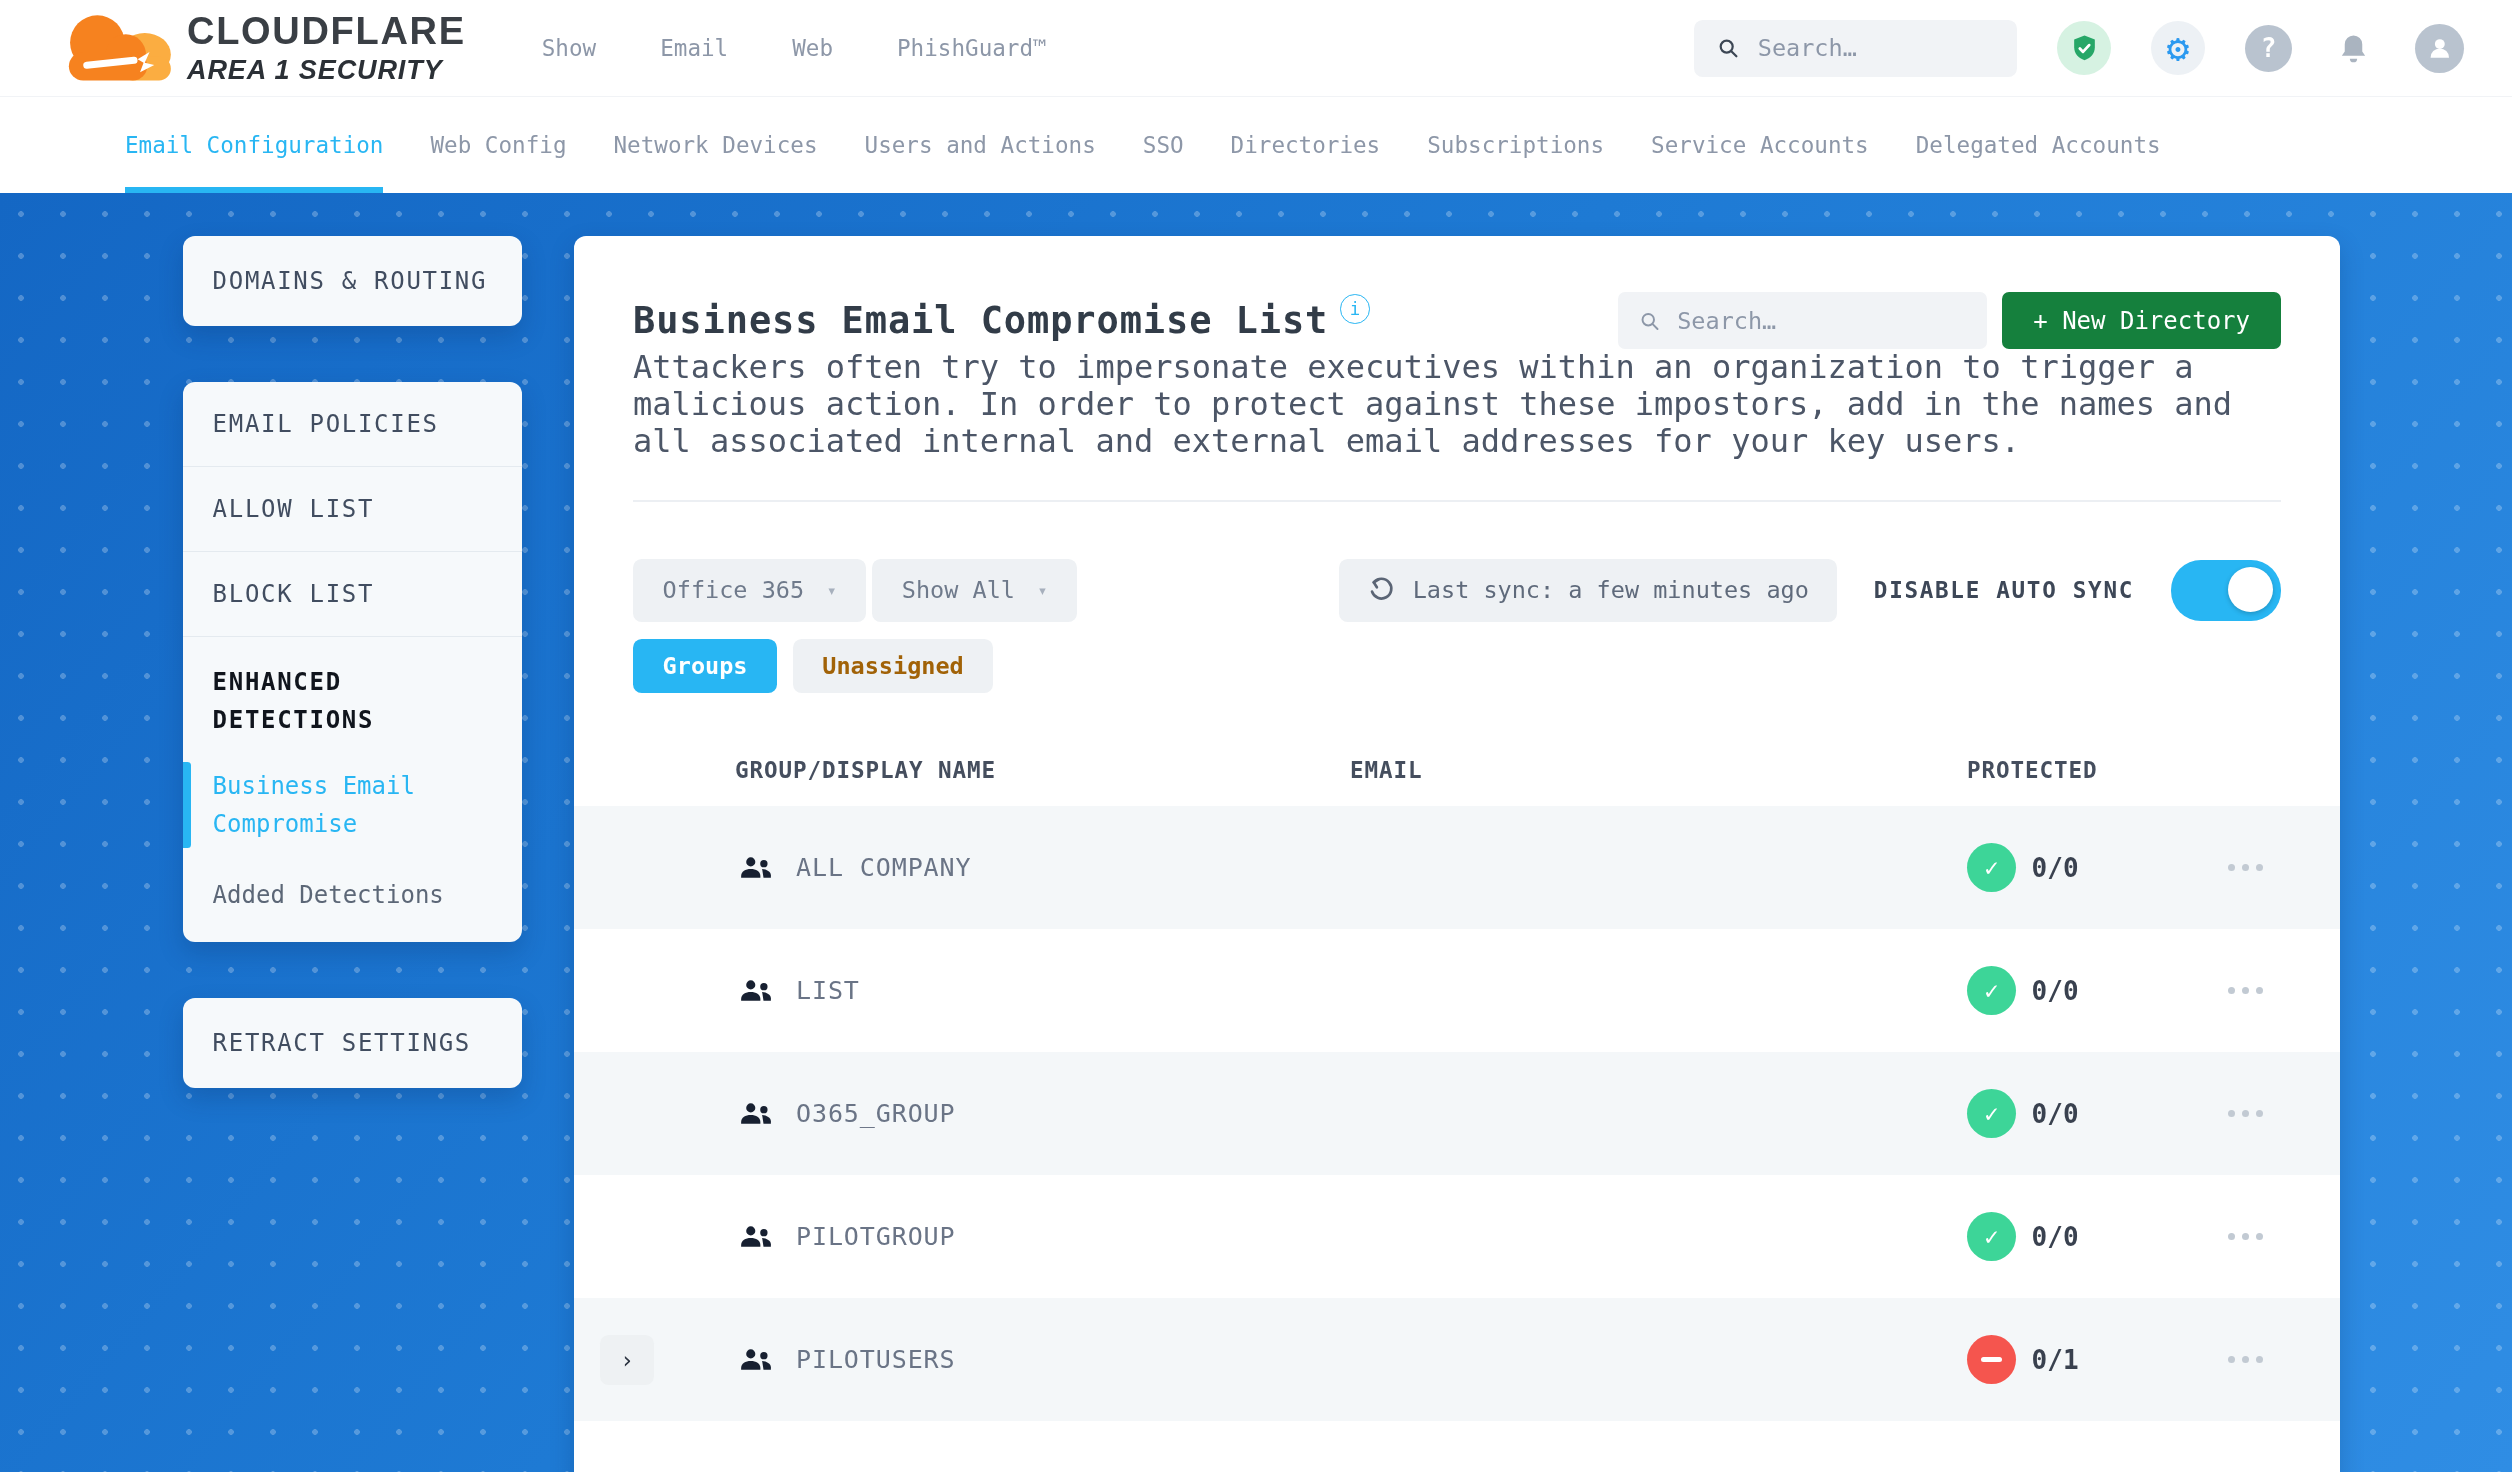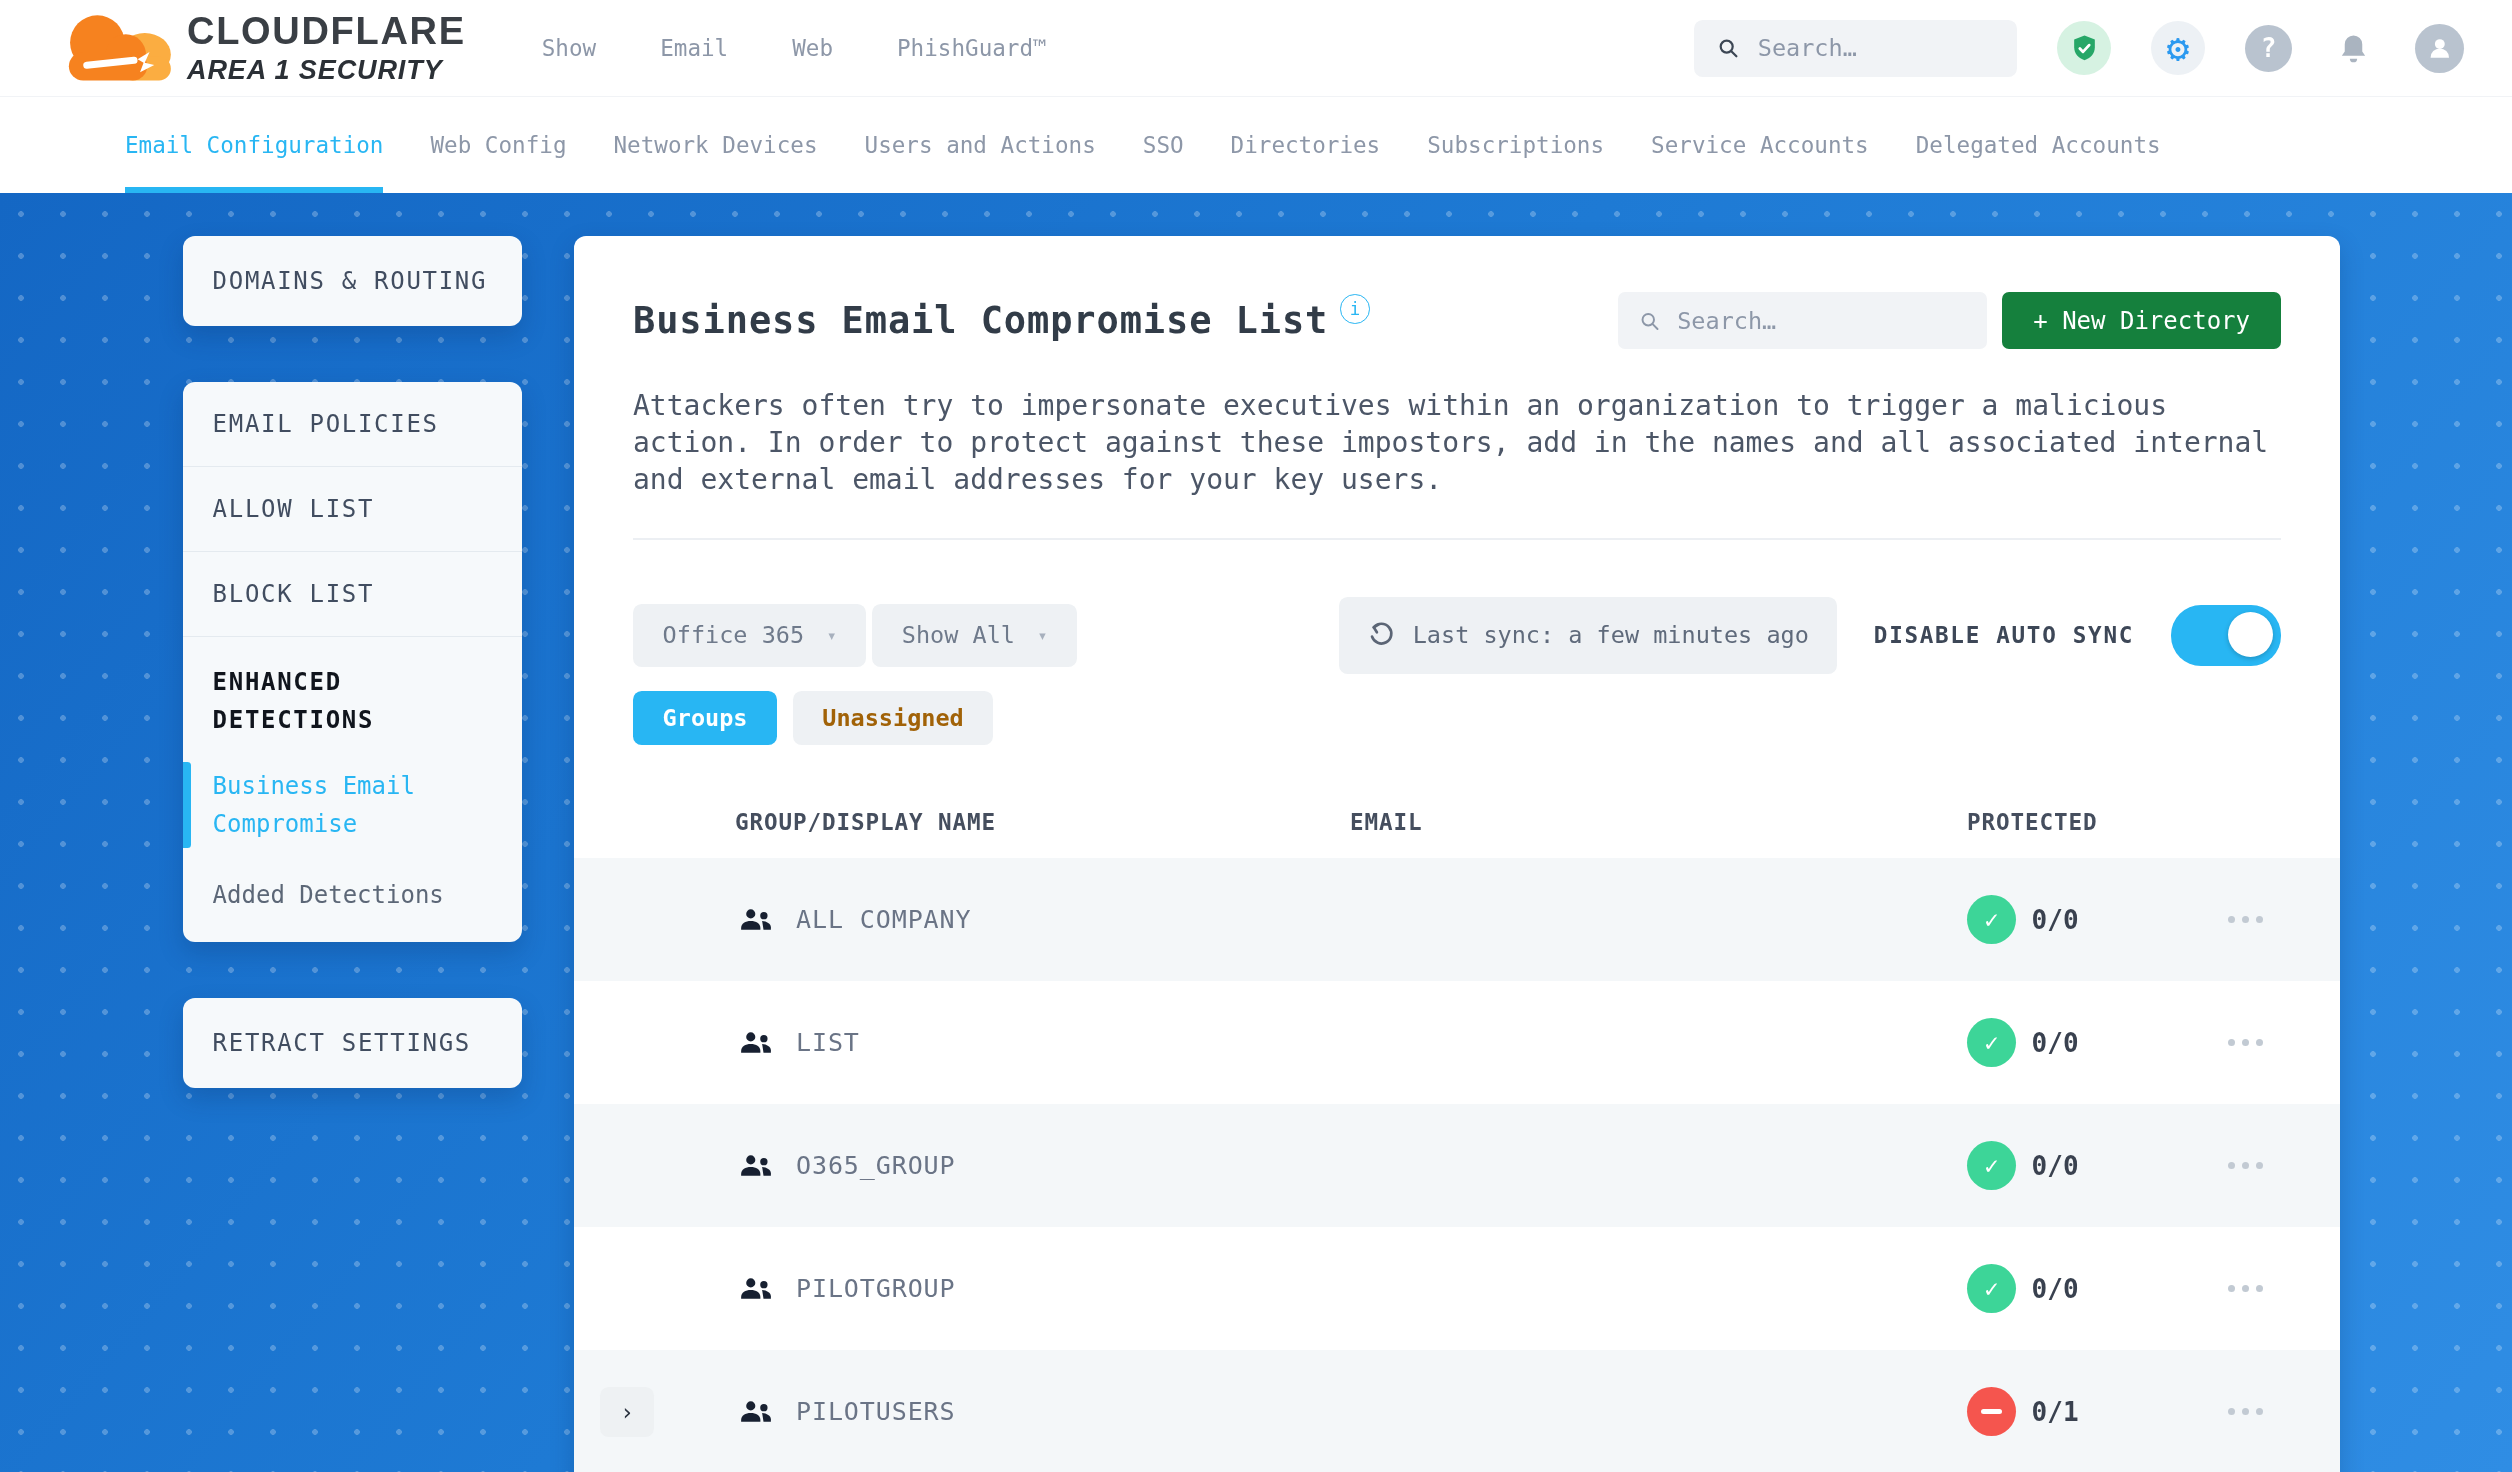--- a/index.html
+++ b/index.html
@@ -57,28 +57,28 @@
 
   
   .main-card { position:absolute; left:574px; top:43px; width:1766px; bottom:-26px; background:#fff; border-radius:12px; box-shadow:0 10.4px 24px rgba(8,40,90,.22); padding:56px 59px 0 59px; overflow:hidden; }
   .card-head { display:flex; align-items:center; }
   .page-title { font-size:37px; font-weight:bold; color:#323c48; letter-spacing:0.9px; }
   .info-icon { width:29.6px; height:29.6px; border:1.7px solid #28b6f3; border-radius:50%; color:#28b6f3; font-size:17.4px; display:flex; align-items:center; justify-content:center; margin:-22.6px 0 0 12px; cursor:pointer; flex:none; }
   .head-search { display:flex; align-items:center; gap:17.4px; width:369px; height:57px; background:#f1f3f6; border-radius:7px; padding:0 21px; margin-left:auto; }
   .head-search input { border:none; outline:none; background:transparent; font-family:inherit; font-size:23.5px; color:#4a5464; width:100%; }
   .head-search input::placeholder { color:#8d97a8; }
   .new-dir-btn { margin-left:15.6px; height:57px; padding:0 31px; background:#15803d; border:none; border-radius:7px; color:#fff; font-family:inherit; font-size:24px; cursor:pointer; }
-  .description { margin-top:38px; width:1647px; font-size:28px; line-height:37px; color:#4c5667; }
+  .description { width:1647px; font-size:32px; line-height:37px; color:#4c5667; }
   .divider { margin-top:40px; height:1.7px; background:#eceff3; }
 
   .controls { margin-top:57px; display:flex; align-items:center; }
   .pill { display:flex; align-items:center; height:63px; background:#eef1f4; border-radius:8.7px; padding:0 29.6px; font-size:23.5px; color:#6f7a8b; cursor:pointer; }
   .pill + .pill { margin-left:6px; }
   .pill .arrow { margin-left:22.6px; font-size:16.5px; color:#a7b0bd; }
-  .sync-pill { margin-left:auto; display:flex; align-items:center; gap:16px; height:77px; background:#eef1f4; border-radius:8.7px; padding:0 28px; font-size:23.5px; color:#5f6a7b; cursor:pointer; }
+  .sync-pill { margin-left:auto; display:flex; align-items:center; gap:16px; height:63px; background:#eef1f4; border-radius:8.7px; padding:0 28px; font-size:23.5px; color:#5f6a7b; cursor:pointer; }
   .auto-sync-label { margin:0 37px 0 37px; font-size:22.6px; font-weight:bold; letter-spacing:1.7px; color:#3d4757; }
   .toggle { position:relative; width:110px; height:61px; background:#28b6f3; border-radius:30px; cursor:pointer; flex:none; }
   .toggle .knob { position:absolute; top:7.8px; right:7.8px; width:45px; height:45px; background:#fff; border-radius:50%; box-shadow:0 1.7px 5.2px rgba(0,0,0,.2); }
 
   .tabs { margin-top:17.4px; display:flex; gap:15.6px; }
   .tab { height:54px; display:flex; align-items:center; padding:0 29.6px; border-radius:8.7px; font-size:23.5px; cursor:pointer; background:#eef1f4; color:#a16207;font-weight:bold; }
   .tab.active { background:#28b6f3; color:#fff; font-weight:bold; }
 
   
   .table { margin:40px -59px 0 -59px; }

